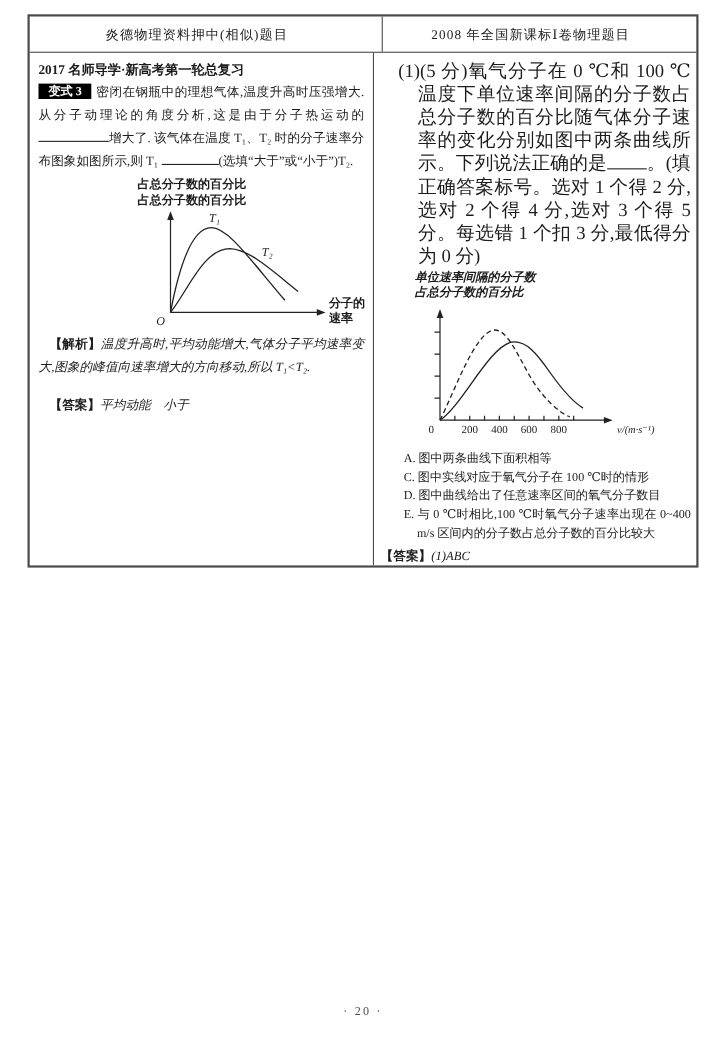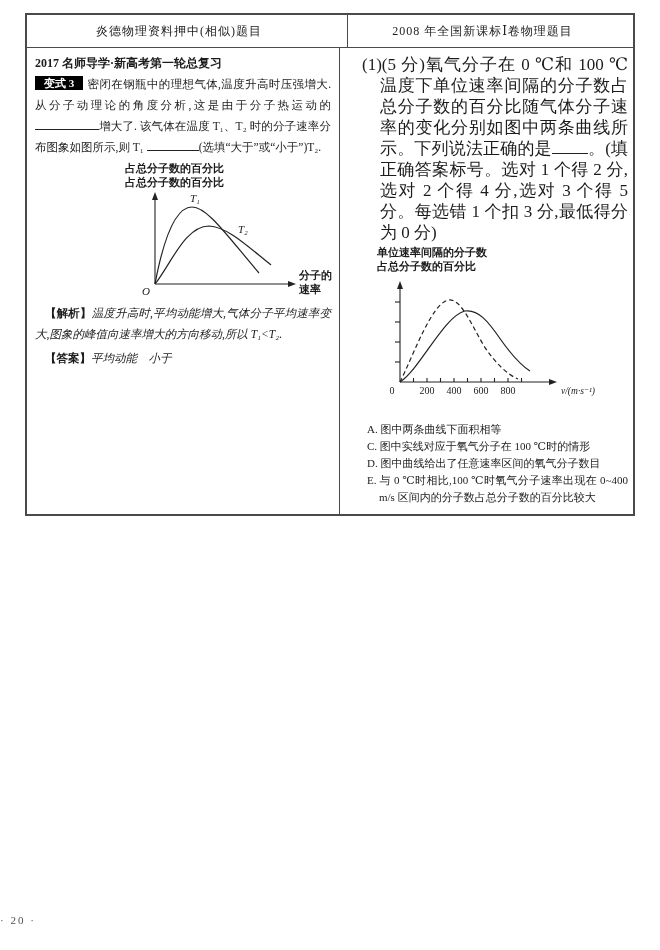--- a/index.html
+++ b/index.html
@@ -32,45 +32,45 @@
     font-size:11px; line-height:14px; padding:0 9px; margin-right:4px;
     transform:translateY(-1px);
   }
   .blank { display:inline-block; border-bottom:1px solid #222; height:12px; }
   .blank-l1 { width:64px; }
   .blank-l2 { width:52px; }
   .blank-r1 { width:36px; }
   .kai { font-style:italic; }
   .marker { font-style:normal; font-weight:bold; }
   .sol { text-indent:10px; margin-top:2px; }
-  .ans-line { text-indent:10px; margin-top:3px; }
+  .ans-line { text-indent:10px; margin-top:14px; }
 
   .fig-label { font-size:11px; font-weight:bold; line-height:14px; }
   .fig-left { margin-top:3px; }
   .fig-left .fig-label { margin-left:90px; }
   .fig-left svg { margin-left:100px; display:block; }
   .fig-right { margin-top:2px; }
-  .fig-right .fig-label { margin-left:31px; }
+  .fig-right .fig-label { margin-left:31px;font-style:italic; }
   .fig-right svg { display:block; margin-top:1px; }
 
   .q-line { font-size:11.5px; line-height:21px; }
   .q-para {
     font-size:17px; line-height:21px; padding-left:34px; text-indent:-18px;
     text-align:justify; margin:0;
   }
-  .options { margin-top:21px; }
+  .options { margin-top:9px; }
   .option {
     font-size:11px; line-height:17px; padding-left:33px; text-indent:-12px;
     text-align:justify;
   }
   .answer-right { font-size:11.5px; line-height:20px; margin-top:2px; }
   .answer-right .ans-body { font-style:italic; }
 
   .page-number {
-    position:absolute; left:0; right:0; top:914px; text-align:left;
+    position:absolute; left:0; right:0; top:914px; text-align:center;
     font-size:11px; color:#4e4e4e; letter-spacing:2px;
   }
 
   
   .st { font:bold 11px "Liberation Serif","DejaVu Serif",serif; fill:#1c1c1c; }
   .si { font:italic 11px "Liberation Serif","DejaVu Serif",serif; fill:#1c1c1c; }
   .sn { font:10px "Liberation Serif","DejaVu Serif",serif; fill:#1c1c1c; }
   .sv { font:italic 9.5px "Liberation Serif","DejaVu Serif",serif; fill:#1c1c1c; }
   .axis { stroke:#222; stroke-width:1.1; fill:none; }
   .curve { stroke:#222; stroke-width:1.2; fill:none; }
@@ -173,20 +173,23 @@
             <span>C.</span> <span>图中实线对应于氧气分子在 100 ℃时的情形</span>
           </div>
           <div class="option">
             <span>D.</span> <span>图中曲线给出了任意速率区间的氧气分子数目</span>
           </div>
           <div class="option">
             <span>E.</span> <span>与 0 ℃时相比,100 ℃时氧气分子速率出现在 0~400 m/s 区间内的分子数占总分子数的百分比较大</span>
           </div>
         </div>
 
+        <div class="answer-right">
+          <span class="marker">【答案】</span><span class="ans-body">(1)ABC</span>
+        </div>
       </div>
 
     </div>
   </div>
 
   <div class="page-number">· 20 ·</div>
 
 </div>
 
 </body></html>

